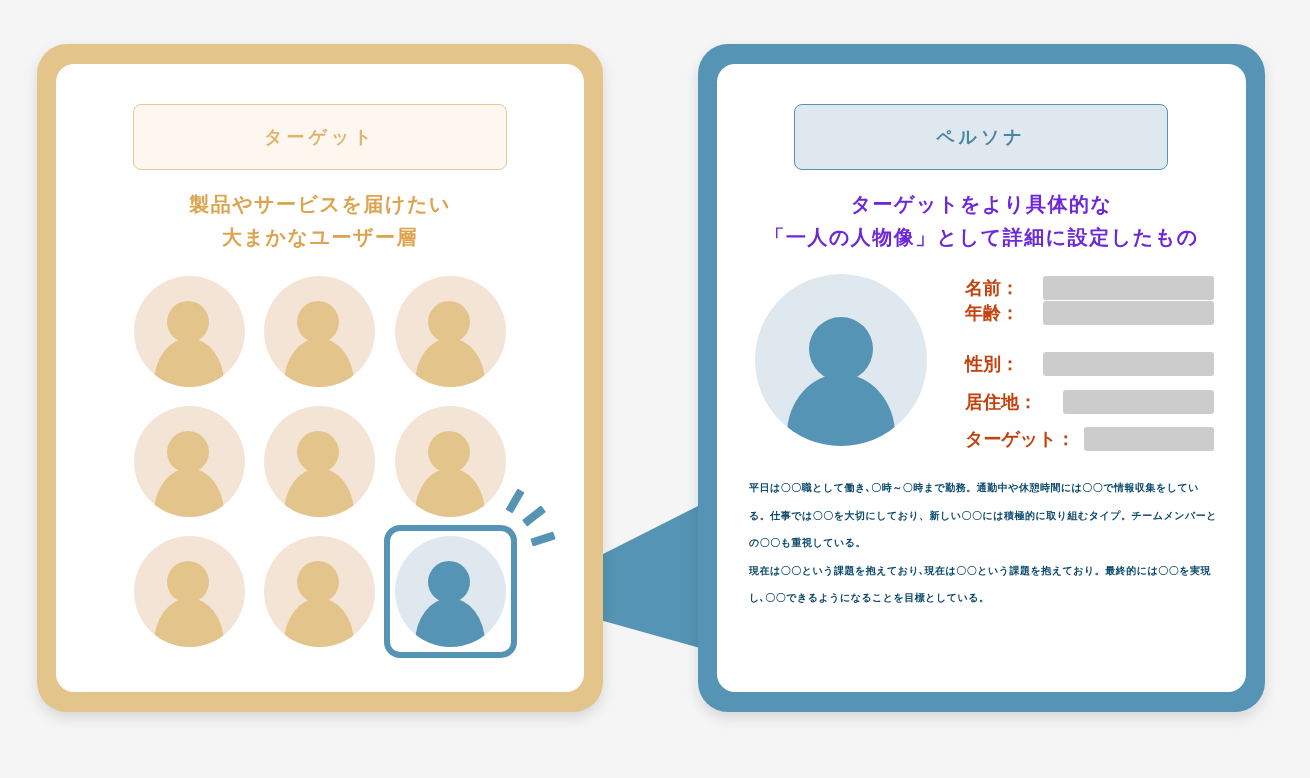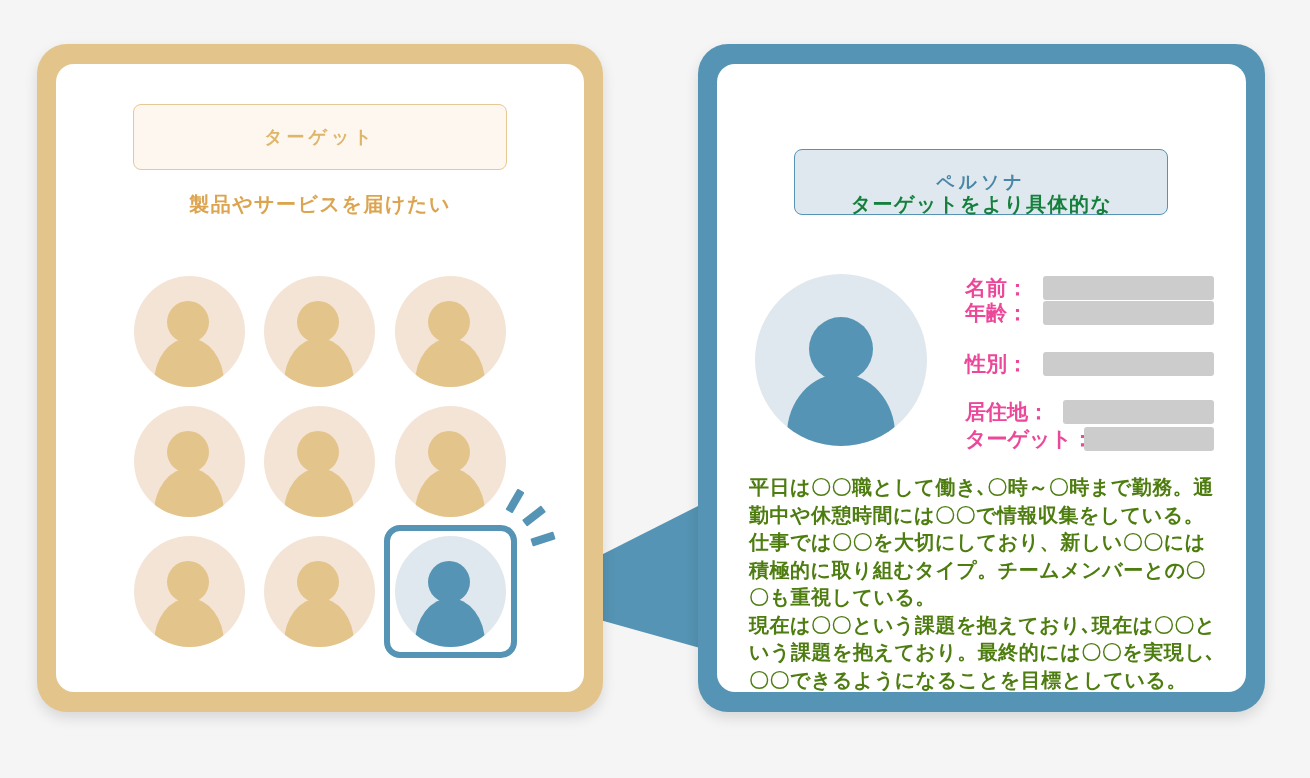--- a/index.html
+++ b/index.html
@@ -5,52 +5,53 @@
   * { box-sizing: border-box; margin: 0; padding: 0; }
   html, body { width: 1310px; height: 778px; background: #f5f5f5; overflow: hidden; }
   body { position: relative; font-family: "DejaVu Sans", "Liberation Sans", sans-serif; }
   .frame { position: absolute; border-radius: 30px; box-shadow: 0 6px 14px rgba(0,0,0,0.12); }
   .frame.left { left: 37px; top: 44px; width: 566px; height: 668px; background: #e3c48b; }
   .frame.right { left: 698px; top: 44px; width: 567px; height: 668px; background: #5594b4; }
   .inner { position: absolute; left: 19px; top: 20px; right: 19px; bottom: 20px; background: #fff; border-radius: 18px; }
   .title-box { position: absolute; border-radius: 8px; display: flex; align-items: center; justify-content: center;
     font-weight: bold; font-size: 18px; letter-spacing: 4px; font-family: Liberation Mono, monospace; }
   .left .title-box { left: 77px; top: 40px; width: 374px; height: 66px; background: #fdf7ef; border: 1.5px solid #e7c995; color: #dfb56a; }
-  .right .title-box { left: 77px; top: 40px; width: 374px; height: 66px; background: #dfe8ee; border: 1.5px solid #5594b4; color: #4a86a6; margin-top: 45px; }
+  .right .title-box { left: 77px; top: 40px; width: 374px; height: 66px; background: #dfe8ee; border: 1.5px solid #5594b4; color: #4a86a6; }
   .desc { position: absolute; left: 0; right: 0; text-align: center; font-weight: bold; font-size: 20px; line-height: 33px; letter-spacing: 1.5px; }
   .left .desc { top: 124px; color: #dca44e; }
-  .right .desc { top: 124px; color: #15803d; }
+  .right .desc { top: 124px; color: #6d28d9; }
   .avatar { position: absolute; width: 111px; height: 111px; border-radius: 50%; background: #f4e4d5; overflow: hidden; }
   .avatar .head { position: absolute; left: 33px; top: 25px; width: 42px; height: 42px; border-radius: 50%; background: #e3c48b; }
   .avatar .body { position: absolute; left: 20px; top: 62px; width: 70px; height: 75px; border-radius: 50% 50% 0 0 / 60% 60% 0 0; background: #e3c48b; }
   .avatar.blue { background: #dfe8ee; }
   .avatar.blue .head, .avatar.blue .body { background: #5594b4; }
   .select-box { position: absolute; left: 328px; top: 461px; width: 133px; height: 133px; border: 6px solid #5594b4; border-radius: 16px; }
   .spark { position: absolute; width: 8px; height: 24px; background: #5594b4; border-radius: 1px; }
   .big-avatar { position: absolute; left: 38px; top: 210px; width: 172px; height: 172px; border-radius: 50%; background: #dfe8ee; overflow: hidden; }
   .big-avatar .head { position: absolute; left: 54px; top: 43px; width: 64px; height: 64px; border-radius: 50%; background: #5594b4; }
   .big-avatar .body { position: absolute; left: 32px; top: 100px; width: 108px; height: 110px; border-radius: 50% 50% 0 0 / 55% 55% 0 0; background: #5594b4; }
   .field { position: absolute; left: 248px; height: 26px; display: flex; align-items: center; }
-  .field .lbl { font-weight: bold; font-size: 21px; color: #ec4899; white-space: nowrap; }
+  .field .lbl { font-weight: bold; font-size: 18px; color: #c2410c; white-space: nowrap; }
   .field .bar { position: absolute; height: 24px; background: #cccccc; border-radius: 3px; }
-  .bio { position: absolute; left: 32px; top: 410px; width: 470px; font-weight: bold; font-size: 20px; line-height: 27.5px; color: #4d7c0f; letter-spacing: 0.5px; }
+  .bio { position: absolute; left: 32px; top: 410px; width: 470px; font-weight: bold; font-size: 10px; line-height: 27.5px; color: #0c4a6e; letter-spacing: 0.5px; }
   svg.callout { position: absolute; left: 0; top: 0; }
 </style>
 </head>
 <body>
 
 <svg class="callout" width="1310" height="778">
   <polygon points="518,597 700,505 700,648" fill="#5594b4"></polygon>
 </svg>
 
 <div class="frame left">
   <div class="inner">
     <div class="title-box">ターゲット</div>
     <div class="desc">
       <div>製品やサービスを届けたい</div>
+      <div>大まかなユーザー層</div>
     </div>
 
     <div class="avatar" style="left:78px;top:212px">
         <div class="head"></div>
         <div class="body"></div>
       </div>
     <div class="avatar" style="left:208px;top:212px">
         <div class="head"></div>
         <div class="body"></div>
       </div>
@@ -88,40 +89,41 @@
     <div class="spark" style="left:474px;top:440px;transform:rotate(52deg)"></div>
     <div class="spark" style="left:483px;top:463px;transform:rotate(72deg)"></div>
   </div>
 </div>
 
 <div class="frame right">
   <div class="inner">
     <div class="title-box">ペルソナ</div>
     <div class="desc">
       <div>ターゲットをより具体的な</div>
+      <div>「一人の人物像」として詳細に設定したもの</div>
     </div>
 
     <div class="big-avatar">
         <div class="head"></div>
         <div class="body"></div>
       </div>
 
     <div class="field" style="top:211px">
       <span class="lbl">名前：</span>
       <div class="bar" style="left:78px;width:171px"></div>
     </div>
     <div class="field" style="top:236px">
       <span class="lbl">年齢：</span>
       <div class="bar" style="left:78px;width:171px"></div>
     </div>
     <div class="field" style="top:287px">
       <span class="lbl">性別：</span>
       <div class="bar" style="left:78px;width:171px"></div>
     </div>
-    <div class="field" style="top:335px">
+    <div class="field" style="top:325px">
       <span class="lbl">居住地：</span>
       <div class="bar" style="left:98px;width:151px"></div>
     </div>
     <div class="field" style="top:362px">
       <span class="lbl">ターゲット：</span>
       <div class="bar" style="left:119px;width:130px"></div>
     </div>
 
     <div class="bio">
       <div>平日は〇〇職として働き､〇時～〇時まで勤務。通勤中や休憩時間には〇〇で情報収集をしている。仕事では〇〇を大切にしており、新しい〇〇には積極的に取り組むタイプ。チームメンバーとの〇〇も重視している。</div>

